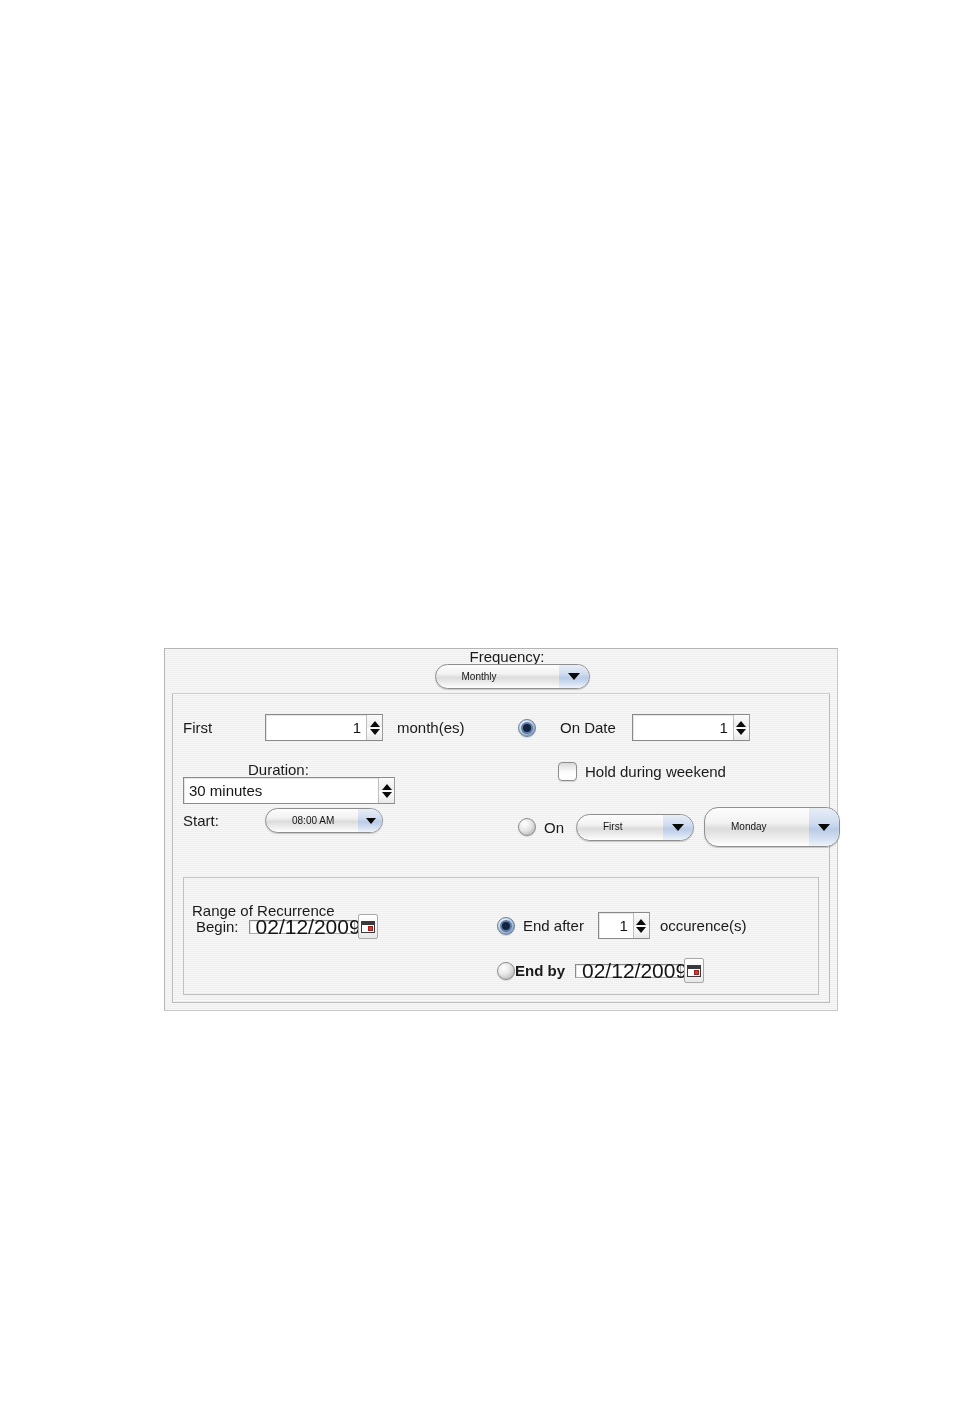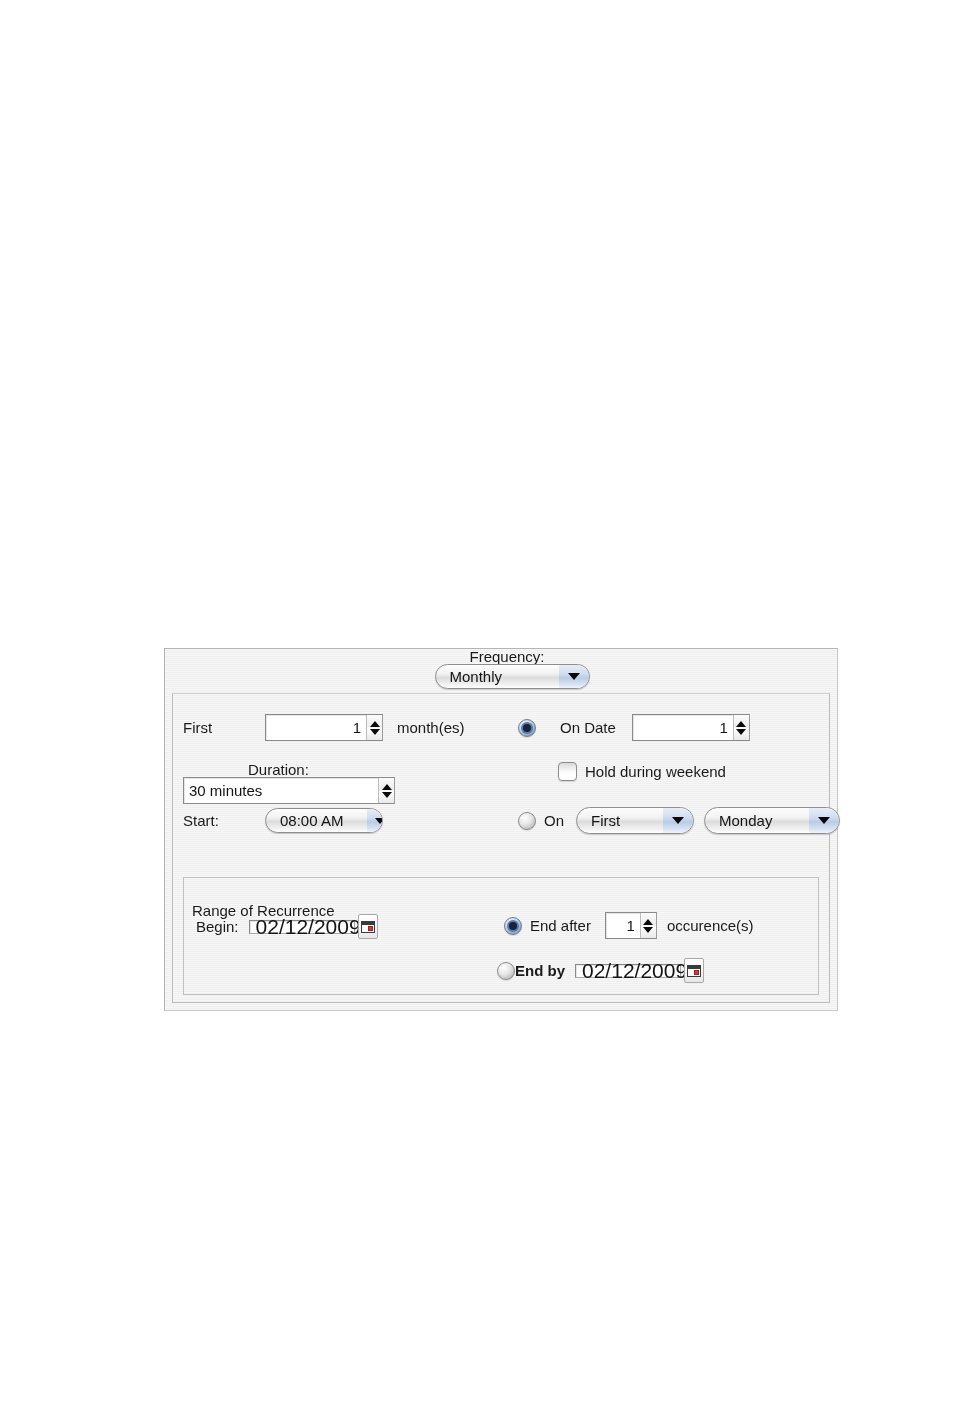--- a/index.html
+++ b/index.html
@@ -81,29 +81,30 @@
     border-radius: 13px;
     box-sizing: border-box;
     border: 1px solid #8e8e8e;
     background: linear-gradient(to bottom,
         #fdfdfd 0%, #f2f2f2 38%, #dcdcdc 55%, #f4f4f4 88%, #ffffff 100%);
     box-shadow: 0 1px 1px rgba(0,0,0,0.18);
     overflow: hidden;
     cursor: default;
   }
   .combo .combo-text {
-    font-size: 15px;
+    font-size: 10px;
     color: #141414;
     padding-left: 14px;
     padding-right: 24px;
     flex: 1 1 auto;
     white-space: nowrap;
     line-height: 1;
     position: relative;
     z-index: 2;
+    margin-left: 12px;
   }
   .combo .combo-arrowbox {
     position: relative;
     width: 30px;
     height: 100%;
     flex: 0 0 30px;
     background: linear-gradient(to bottom,
         #e8eef8 0%, #cfdcef 40%, #b9cbe6 56%, #d9e4f3 85%, #eef3fb 100%);
     border-top-right-radius: 13px;
     border-bottom-right-radius: 13px;
@@ -363,42 +364,42 @@
 
     <div class="row" style="left:345px; top:113px;">
       <span class="radio"></span>
       <span class="lbl" style="margin-left:8px;">On</span>
       <div class="combo" style="width:118px; margin-left:12px; height:27px; border-radius:14px;">
         <span class="combo-text">First</span>
         <span class="combo-arrowbox" style="border-top-right-radius:14px;border-bottom-right-radius:14px;">
           <span class="arrow-down"></span>
         </span>
       </div>
-      <div class="combo" style="width:136px; margin-left:10px; height:27px; border-radius:14px;">
+      <div class="combo" style="width:136px; margin-left:10px; height:40px; border-radius:14px;">
         <span class="combo-text">Monday</span>
         <span class="combo-arrowbox" style="border-top-right-radius:14px;border-bottom-right-radius:14px;">
           <span class="arrow-down"></span>
         </span>
       </div>
     </div>
 
     <div id="range-group" class="striped">
       <div id="range-title">Range of Recurrence</div>
 
       <div class="row" style="left:12px; top:36px;">
         <span class="lbl">Begin:</span>
         <div class="tfield" style="width:106px; margin-left:10px;">
           <span>02/12/2009</span>
         </div>
         <span class="calbtn" style="margin-left:3px;">
           <span class="cal-glyph"></span>
         </span>
       </div>
 
-      <div class="row" style="left:320px; top:34px;">
+      <div class="row" style="left:313px; top:34px;">
         <span class="radio on"></span>
         <span class="lbl" style="margin-left:8px;">End after</span>
         <div class="spinner" style="width:52px; margin-left:14px;">
           <span class="sp-text right">1</span>
           <span class="sp-btns">
             <span class="sp-up">
                 <span class="tri-up"></span>
               </span>
             <span class="sp-dn">
                 <span class="tri-dn"></span>

